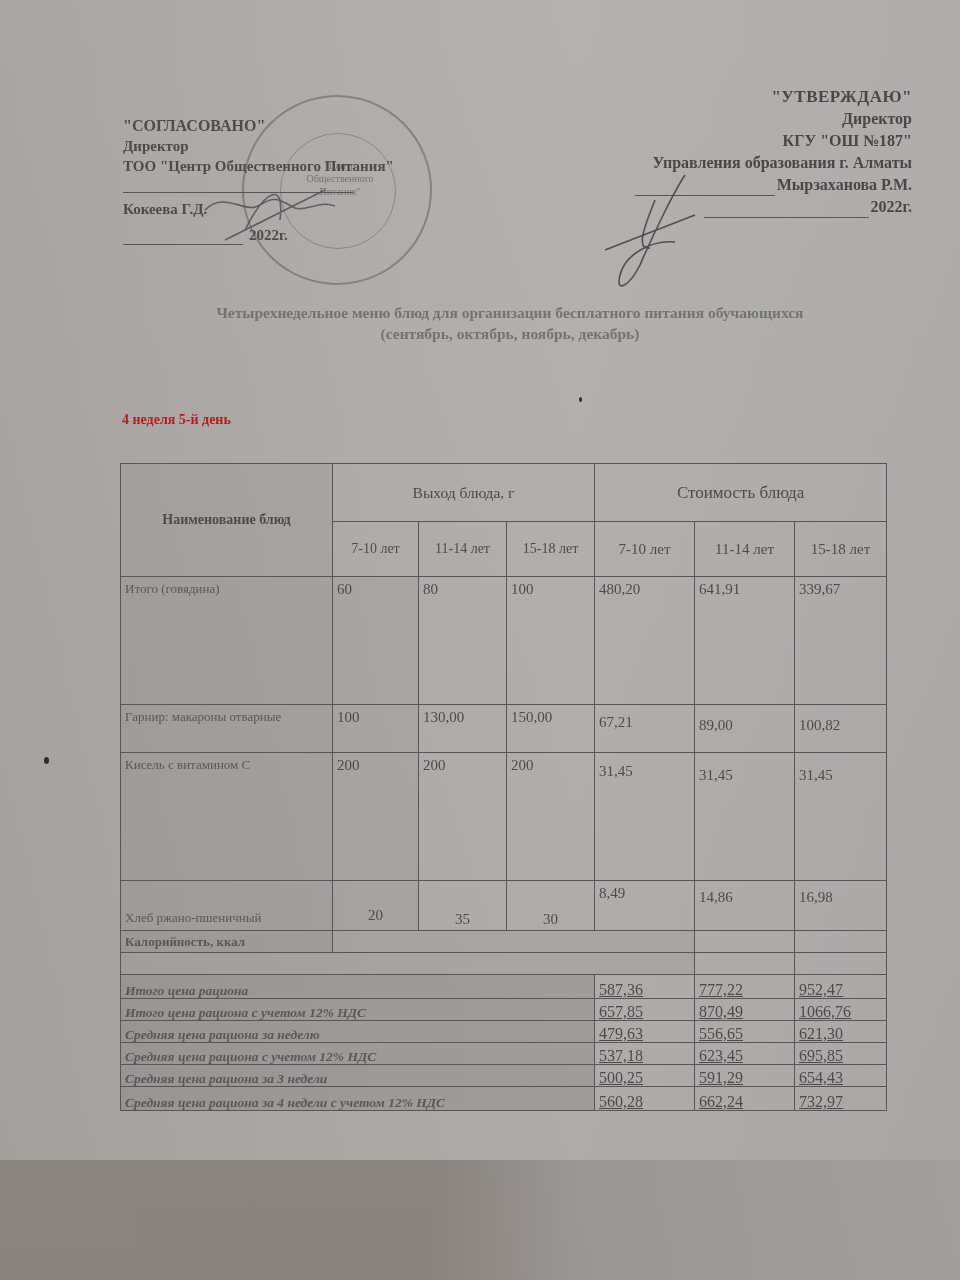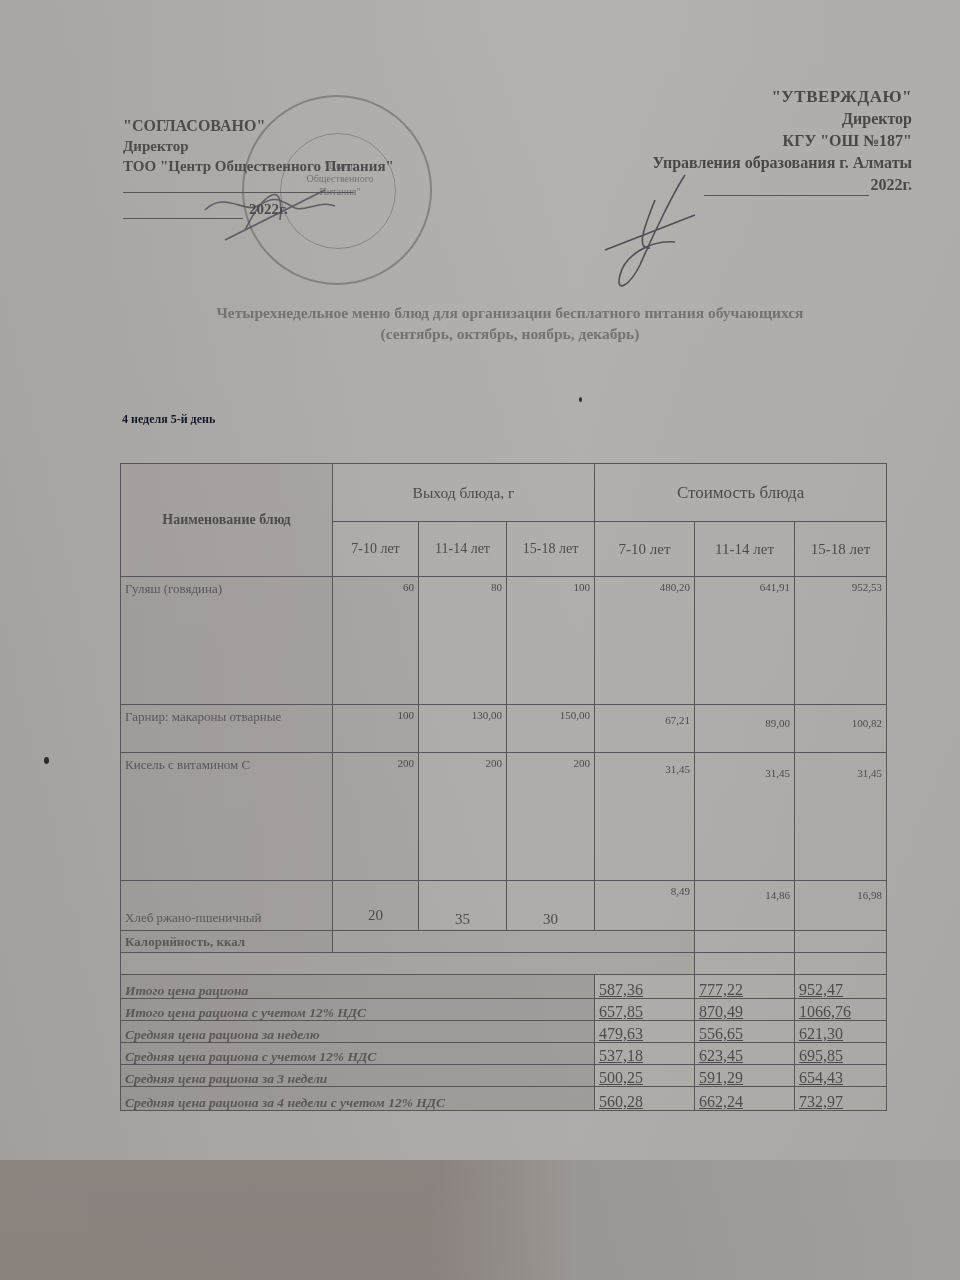--- a/index.html
+++ b/index.html
@@ -127,22 +127,22 @@
       font-size: 15.5px;
       line-height: 21px;
       color: #737373;
     }
     .doc-title .months { font-size: 15.5px; }
     .day-label {
       position: absolute;
       left: 122px;
       top: 412px;
       font-weight: bold;
-      font-size: 12px;
-      color: #0f172a;
+      font-size: 14px;
+      color: #b91c1c;
     }
 
     
     .menu-table {
       position: absolute;
       left: 120px;
       top: 463px;
       width: 766px;
       border-collapse: collapse;
       table-layout: fixed;
@@ -163,23 +163,23 @@
       vertical-align: top;
       text-align: left;
       font-size: 13px;
       line-height: 16px;
       padding-top: 4px;
       color: #5a5758;
       background: rgba(120,116,114,0.18);
     }
     .menu-table .val {
       vertical-align: top;
-      text-align: right;
+      text-align: left;
       padding-top: 4px;
-      font-size: 11px;
+      font-size: 15px;
     }
     .menu-table .val-bottom {
       vertical-align: bottom;
       text-align: center;
       padding-bottom: 2px;
     }
     .menu-table .shade {
       background: rgba(120,116,114,0.12);
     }
     .menu-table .summary-label {
@@ -218,20 +218,21 @@
 <body>
 
 <div class="shade-bottom"></div>
 <div class="page-texture"></div>
 
 <div class="approved-left">
   <div class="title">"СОГЛАСОВАНО"</div>
   <div>Директор</div>
   <div>ТОО "Центр Общественного Питания"</div>
   <div class="sig-line"></div>
+  <div style="margin-top:6px;">Кокеева Г.Д.</div>
   <div class="date-row">
     <span class="date-blank"></span>
     <span>2022г.</span>
   </div>
 </div>
 
 <div class="stamp">
   <div class="stamp-inner-text">
     <div>"Центр</div>
     <div>Общественного</div>
@@ -241,20 +242,24 @@
 
 <svg class="signature" style="left:185px; top:170px;" width="170" height="80" viewBox="0 0 170 80">
   <path d="M20 40 C 40 20, 60 45, 75 35 S 95 30, 110 38 C 120 42, 135 30, 150 36 M 60 60 C 80 20, 100 10, 95 50 M 40 70 L 140 20" fill="none" stroke="#4c4a55" stroke-width="1.6" opacity="0.8"></path>
 </svg>
 
 <div class="approved-right">
   <div class="title">"УТВЕРЖДАЮ"</div>
   <div>Директор</div>
   <div>КГУ  "ОШ №187"</div>
   <div>Управления образования г. Алматы</div>
+  <div class="name-row">
+    <span class="blank" style="width:140px;"></span>
+    <span>Мырзаханова Р.М.</span>
+  </div>
   <div class="date-row">
     <span class="blank" style="width:165px;"></span>
     <span>2022г.</span>
   </div>
 </div>
 
 <svg class="signature" style="left:595px; top:170px;" width="110" height="130" viewBox="0 0 110 130">
   <path d="M90 5 C 80 20, 60 60, 45 95 C 35 115, 20 125, 25 105 C 30 85, 55 70, 80 72 M 60 30 C 50 55, 40 80, 55 78 M 10 80 L 100 45" fill="none" stroke="#3f3d48" stroke-width="1.6" opacity="0.85"></path>
 </svg>
 
@@ -284,27 +289,27 @@
   <tr style="height:55px;">
     <th style="font-weight:normal;font-size:14px;">7-10 лет</th>
     <th style="font-weight:normal;font-size:14px;">11-14 лет</th>
     <th style="font-weight:normal;font-size:14px;">15-18 лет</th>
     <th style="font-weight:normal;font-size:15px;">7-10 лет</th>
     <th style="font-weight:normal;font-size:15px;">11-14 лет</th>
     <th style="font-weight:normal;font-size:15px;">15-18 лет</th>
   </tr>
 
   <tr style="height:128px;">
-    <td class="dish-name">Гуляш (говядина)</td>
+    <td class="dish-name">Итого (говядина)</td>
     <td class="val shade">60</td>
     <td class="val">80</td>
     <td class="val">100</td>
     <td class="val">480,20</td>
     <td class="val">641,91</td>
-    <td class="val">952,53</td>
+    <td class="val">339,67</td>
   </tr>
 
   <tr style="height:48px;">
     <td class="dish-name">Гарнир: макароны отварные</td>
     <td class="val shade">100</td>
     <td class="val">130,00</td>
     <td class="val">150,00</td>
     <td class="val" style="padding-top:9px;">67,21</td>
     <td class="val" style="padding-top:12px;">89,00</td>
     <td class="val" style="padding-top:12px;">100,82</td>

